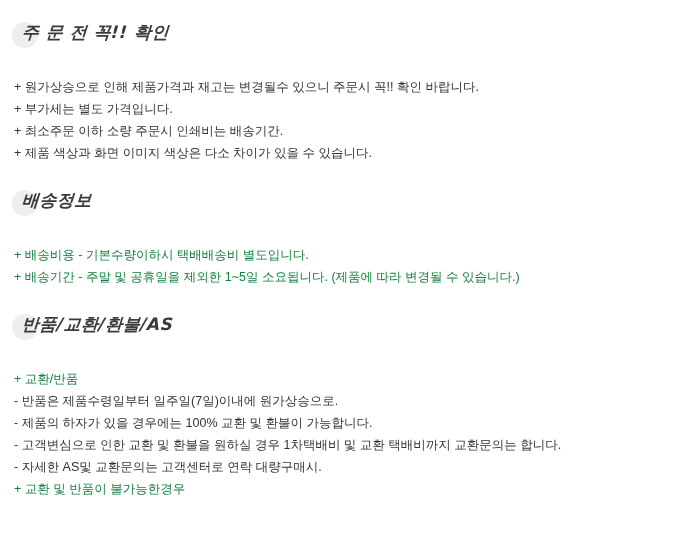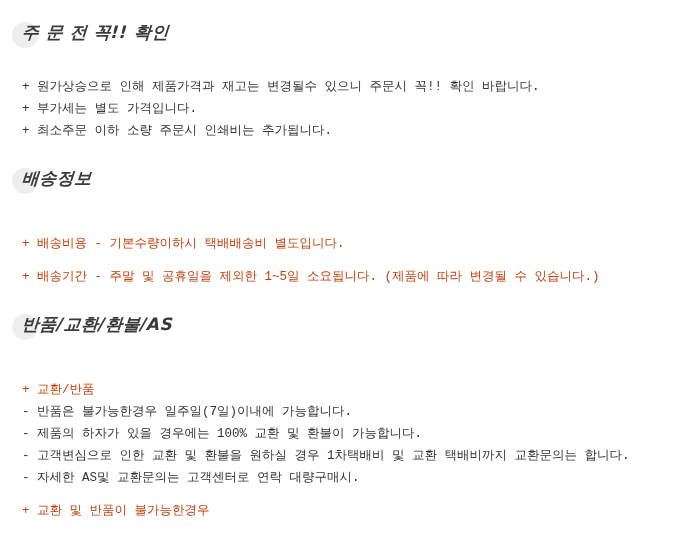--- a/index.html
+++ b/index.html
@@ -44,52 +44,51 @@
     top: 5px;
     font-size: 17px;
     font-weight: bold;
     color: #3a3a3a;
     letter-spacing: 0.5px;
     font-style: italic;
     font-family: "DejaVu Sans", sans-serif;
     transform: skewX(-4deg);
   }
   .lines {
-    padding-left: 22px;
-    font-family: Liberation Mono, monospace;
+    padding-left: 14px;
   }
   .line {
     font-size: 12.5px;
     line-height: 22px;
     color: #333333;
     white-space: nowrap;
   }
   .line.red {
-    color: #c2410c;
-    margin-top: 11px;
+    color: #15803d;
   }
   .gap-16 { height: 16px; }
   .gap-20 { height: 20px; }
 </style>
 </head>
 <body>
 
 <div class="page">
 
   <div class="section">
     <div class="gap-16"></div>
     <div class="sec-head">
       <div class="sec-bullet"></div>
       <div class="sec-title">주 문 전 꼭!!  확인</div>
     </div>
     <div class="gap-20"></div>
     <div class="lines">
       <div class="line">+ 원가상승으로 인해 제품가격과 재고는 변경될수 있으니 주문시 꼭!! 확인 바랍니다.</div>
       <div class="line">+ 부가세는 별도 가격입니다.</div>
-      <div class="line">+ 최소주문 이하 소량 주문시 인쇄비는 추가됩니다.</div>
+      <div class="line">+ 최소주문 이하 소량 주문시 인쇄비는 배송기간.</div>
+      <div class="line">+ 제품 색상과 화면 이미지 색상은 다소 차이가 있을 수 있습니다.</div>
     </div>
   </div>
 
   <div class="section">
     <div class="gap-20"></div>
     <div class="sec-head">
       <div class="sec-bullet"></div>
       <div class="sec-title">배송정보</div>
     </div>
     <div class="gap-20"></div>
@@ -101,21 +100,21 @@
 
   <div class="section">
     <div class="gap-20"></div>
     <div class="sec-head">
       <div class="sec-bullet"></div>
       <div class="sec-title">반품/교환/환불/AS</div>
     </div>
     <div class="gap-20"></div>
     <div class="lines">
       <div class="line red">+ 교환/반품</div>
-      <div class="line">- 반품은 불가능한경우 일주일(7일)이내에 가능합니다.</div>
+      <div class="line">- 반품은 제품수령일부터 일주일(7일)이내에 원가상승으로.</div>
       <div class="line">- 제품의 하자가 있을 경우에는 100% 교환 및 환불이 가능합니다.</div>
       <div class="line">- 고객변심으로 인한 교환 및 환불을 원하실 경우 1차택배비 및 교환 택배비까지 교환문의는 합니다.</div>
       <div class="line">- 자세한 AS및 교환문의는 고객센터로 연락 대량구매시.</div>
       <div class="line red">+ 교환 및 반품이 불가능한경우</div>
 
     </div>
   </div>
 
 </div>
 

